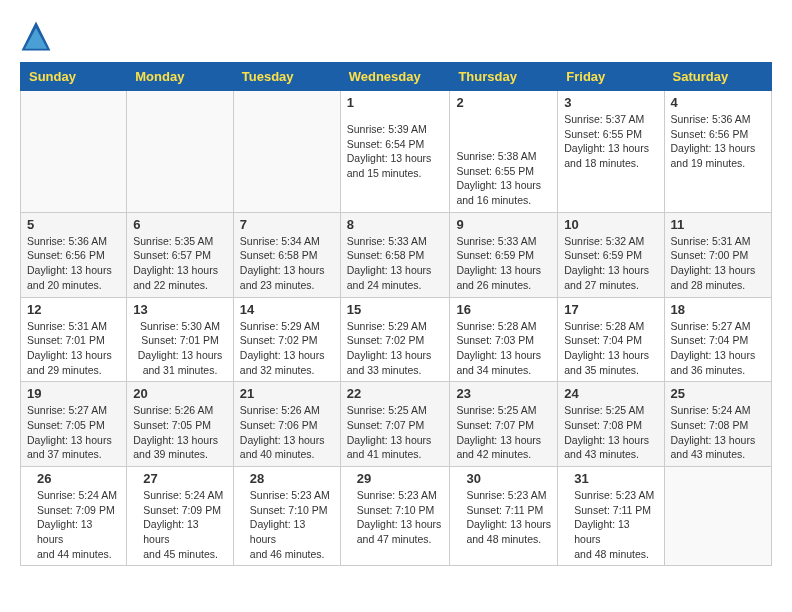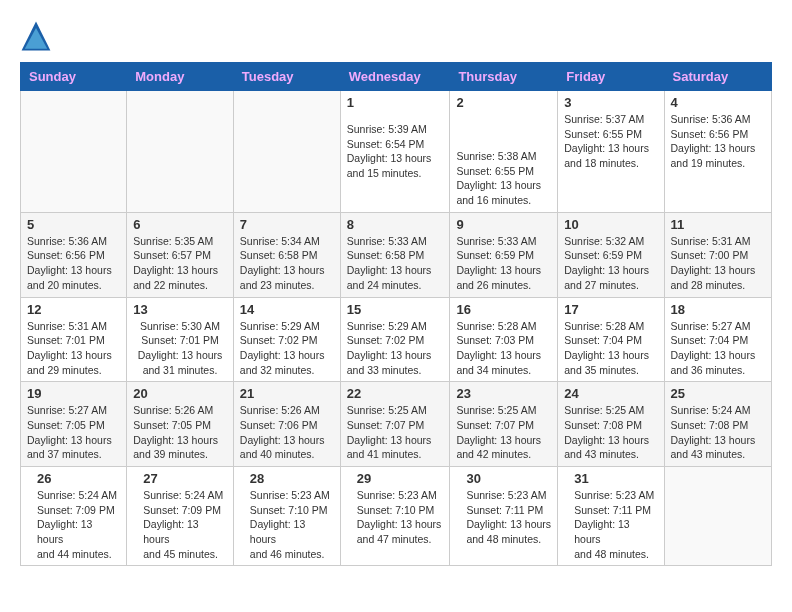--- a/index.html
+++ b/index.html
@@ -48,21 +48,21 @@
       color: #333;
       font-weight: bold;
     }
     .calendar {
       width: 100%;
       border-collapse: collapse;
       border: 1px solid #ccc;
     }
     .calendar th {
       background-color: #1a5fa8;
-      color: #f0abfc;
+      color: #fde047;
       text-align: left;
       padding: 6px 8px;
       font-size: 13px;
       border: 1px solid #1a5fa8;
     }
     .calendar td {
       vertical-align: top;
       padding: 4px 6px;
       border: 1px solid #ccc;
       width: 113px;

